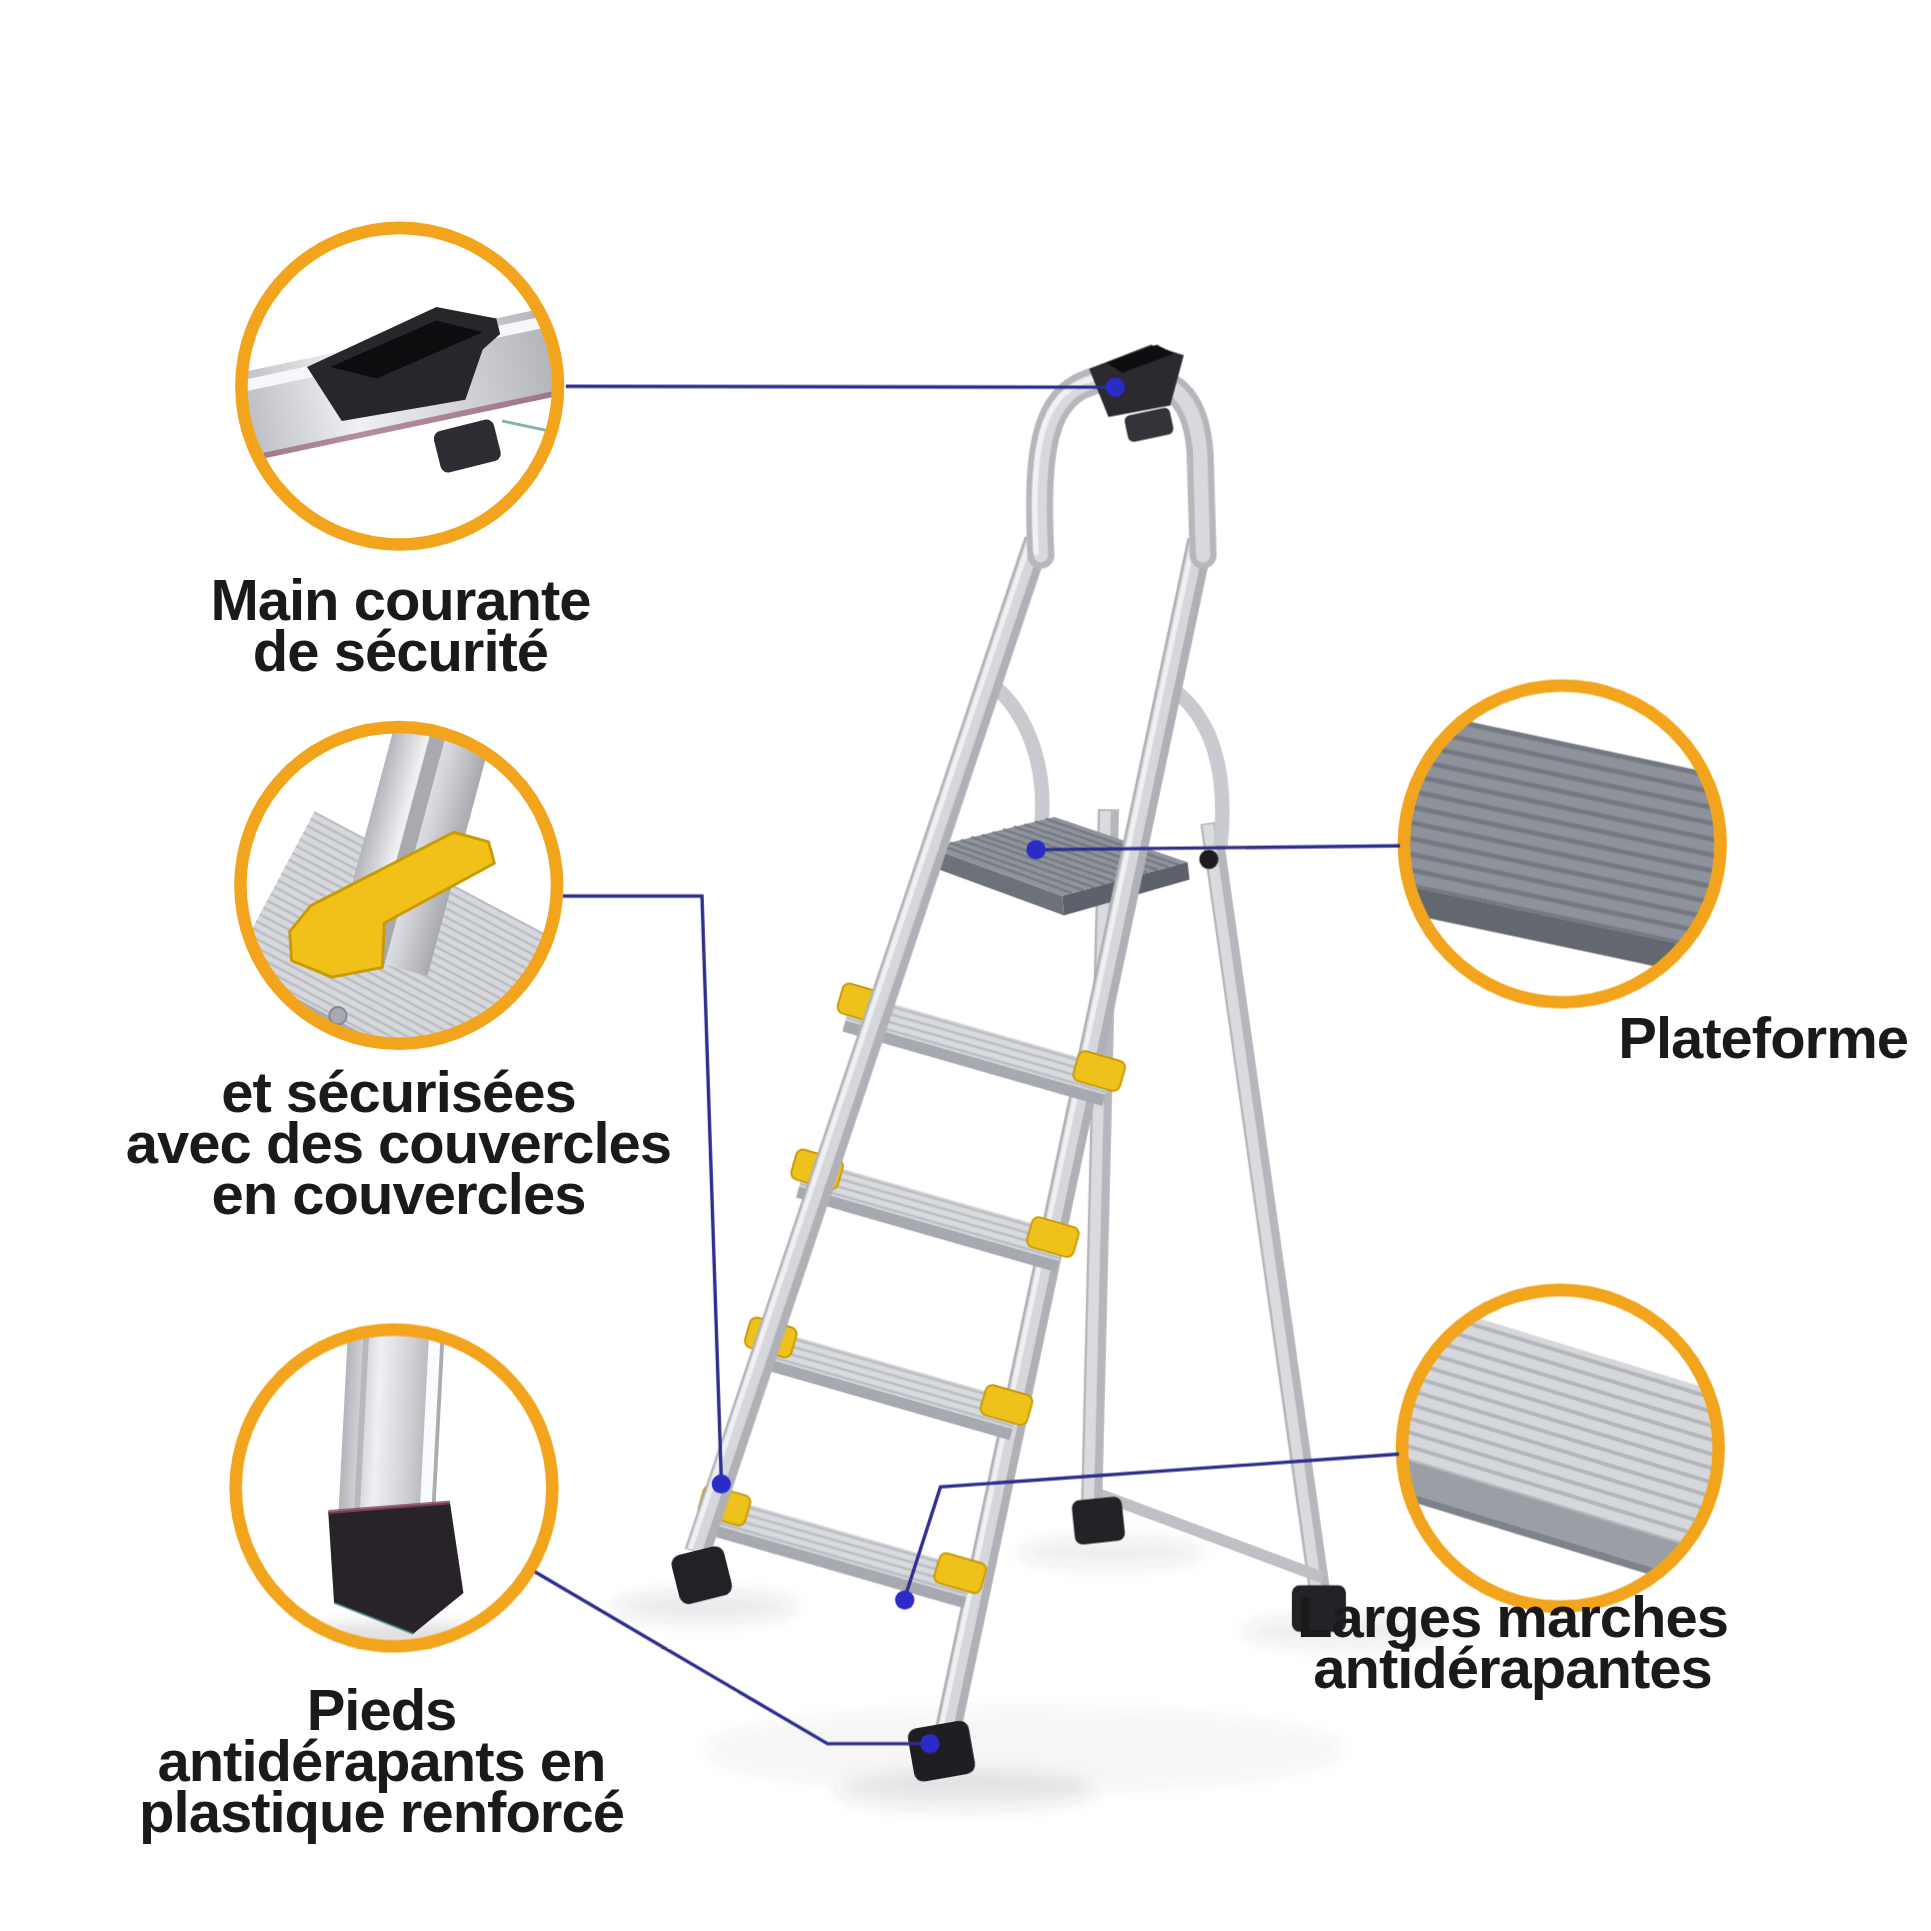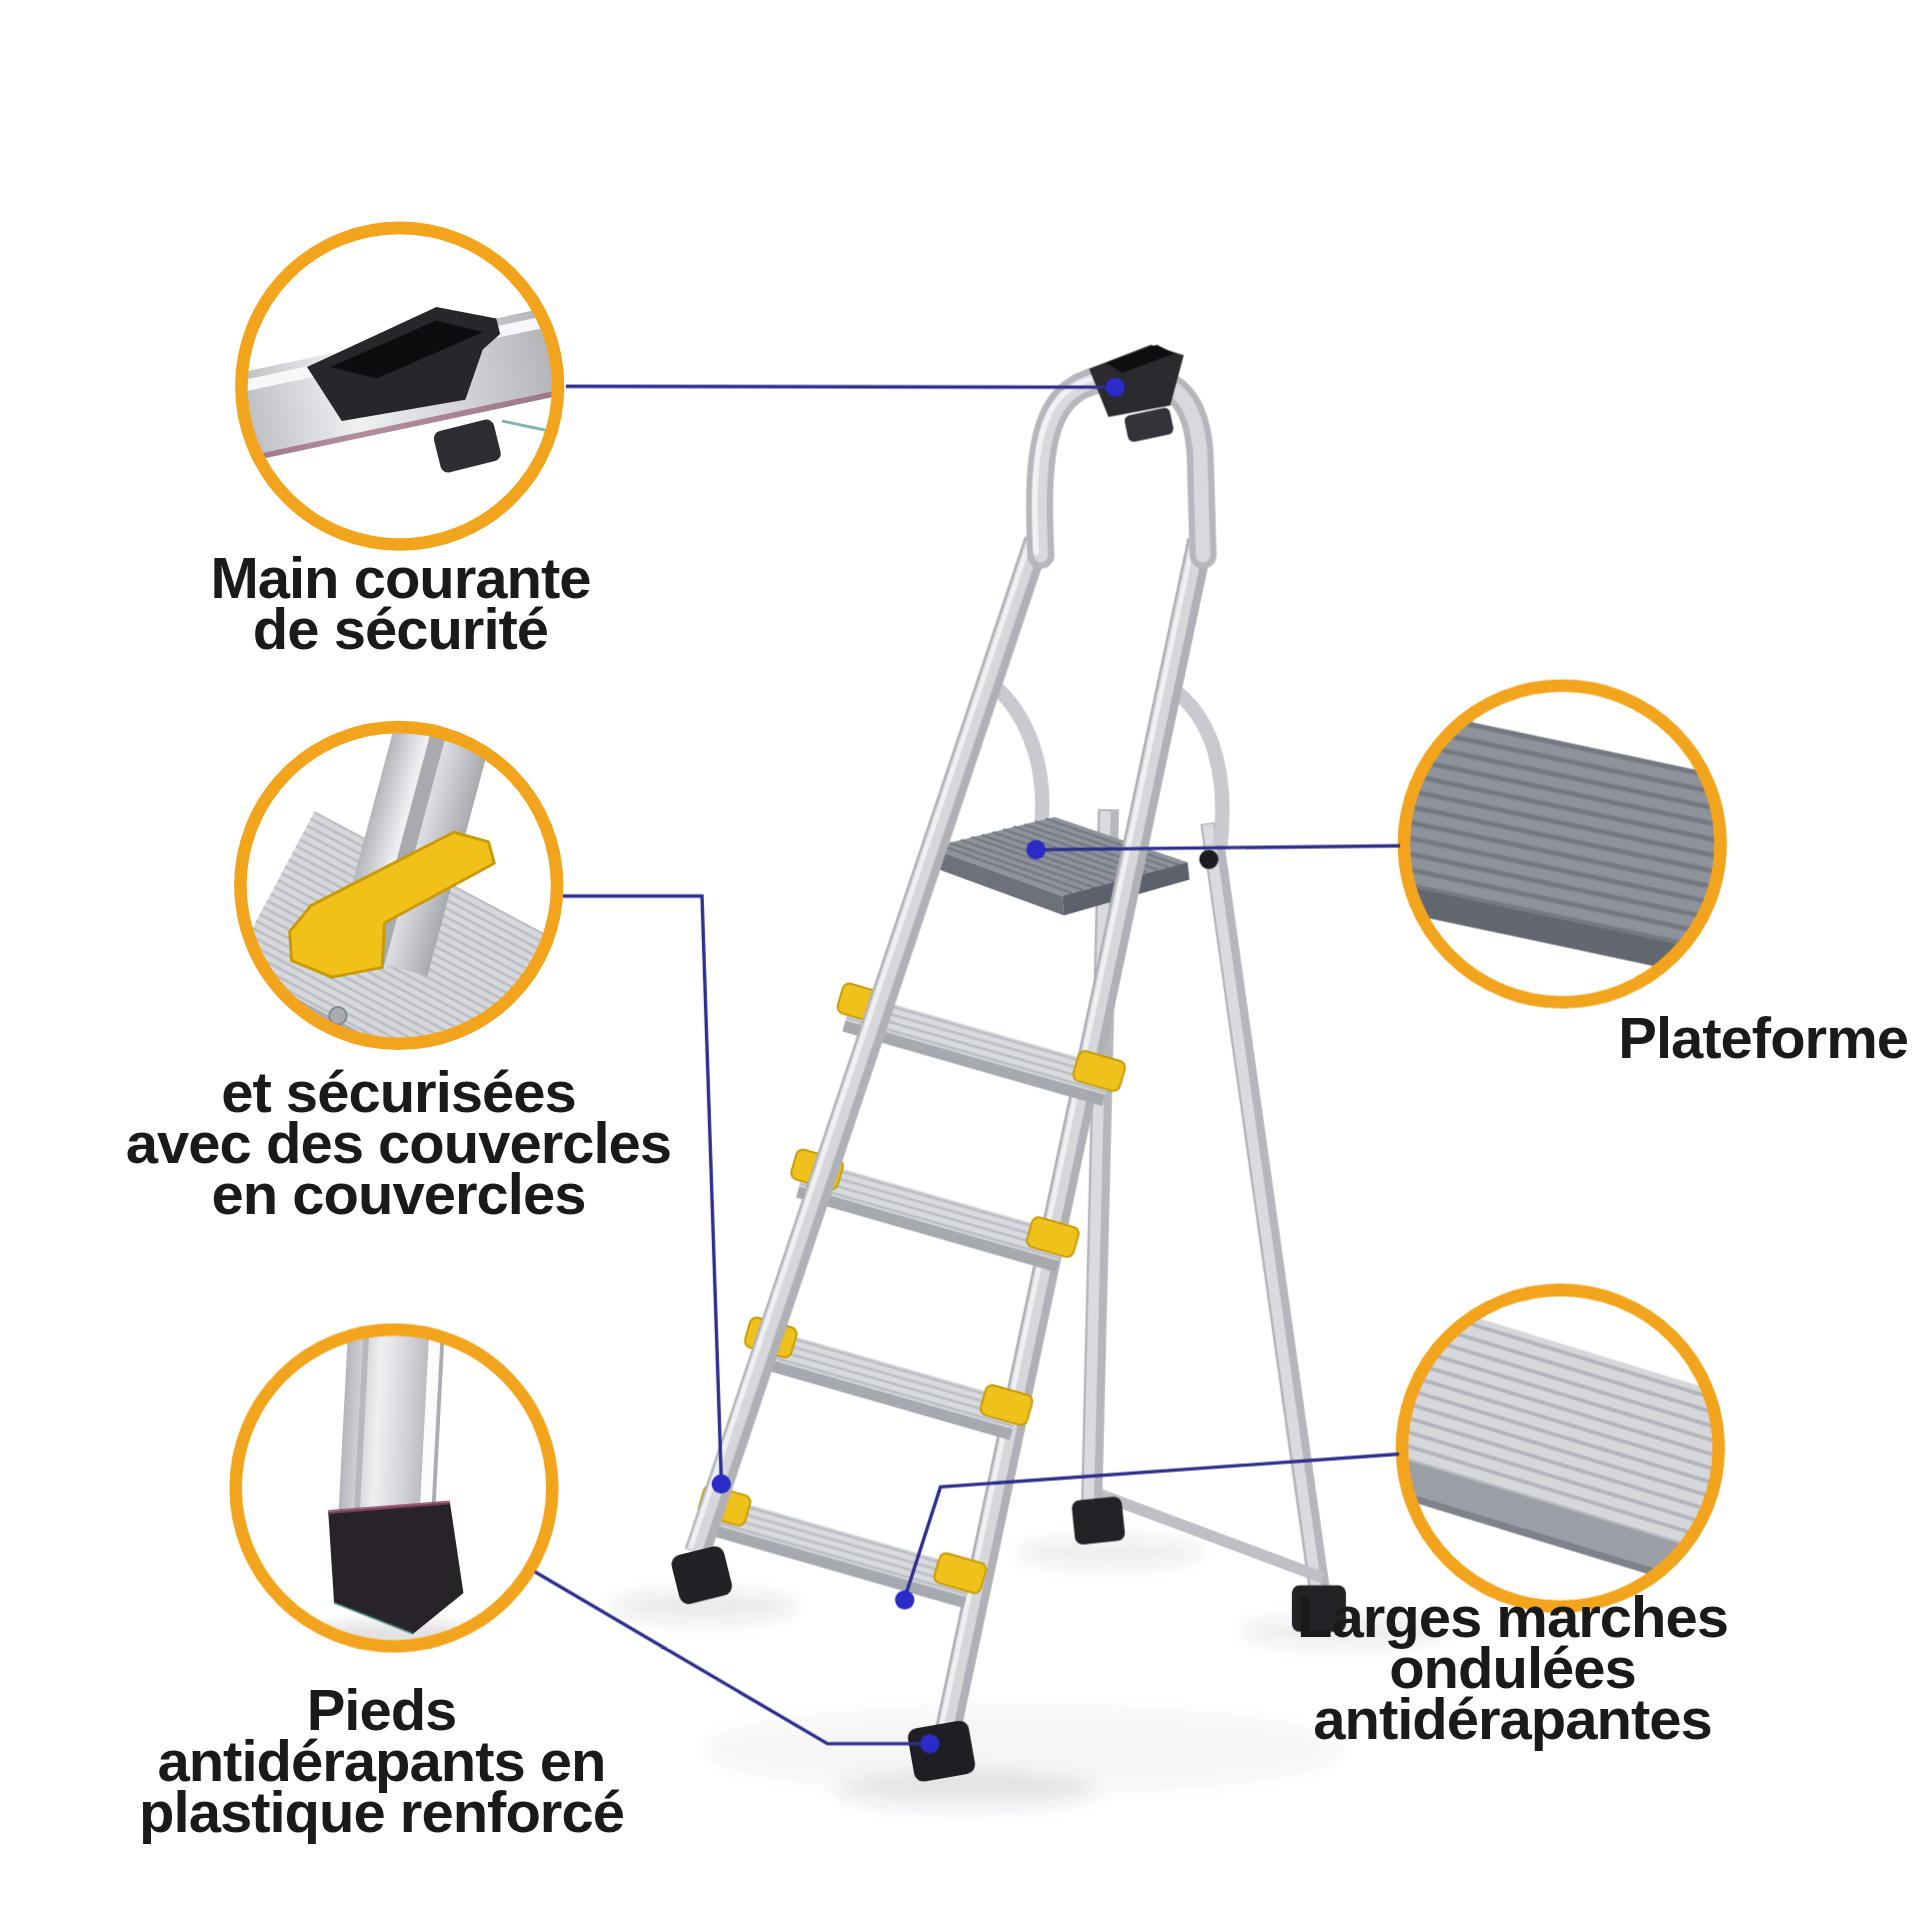--- a/index.html
+++ b/index.html
@@ -14,21 +14,21 @@
   .label{
     position:absolute;
     text-align:center;
     font-weight:700;
     font-size:58px;
     line-height:51px;
     color:#1a1a1a;
     letter-spacing:-1px;
   }
   .label .ln{white-space:nowrap;}
-  .lbl-handrail{left:82px;top:552px;width:637px;}
+  .lbl-handrail{left:82px;top:574px;width:637px;}
   .lbl-riveted{left:46px;top:1066px;width:705px;}
   .lbl-feet{left:34px;top:1684px;width:695px;}
   .lbl-platform{left:1213px;top:1012px;width:695px;text-align:right;}
   .lbl-widesteps{left:1165px;top:1591px;width:695px;}
 </style>
 </head>
 <body>
 
 <div class="canvas">
 
@@ -289,18 +289,17 @@
     <div class="ln">antidérapants en</div>
     <div class="ln">plastique renforcé</div>
   </div>
 
   <div class="label lbl-platform">
     <div class="ln">Plateforme</div>
   </div>
 
   <div class="label lbl-widesteps">
     <div class="ln">Larges marches</div>
-    <div class="ln">ondulées</div>
     <div class="ln">antidérapantes</div>
   </div>
 
 </div>
 
 
 </body></html>

